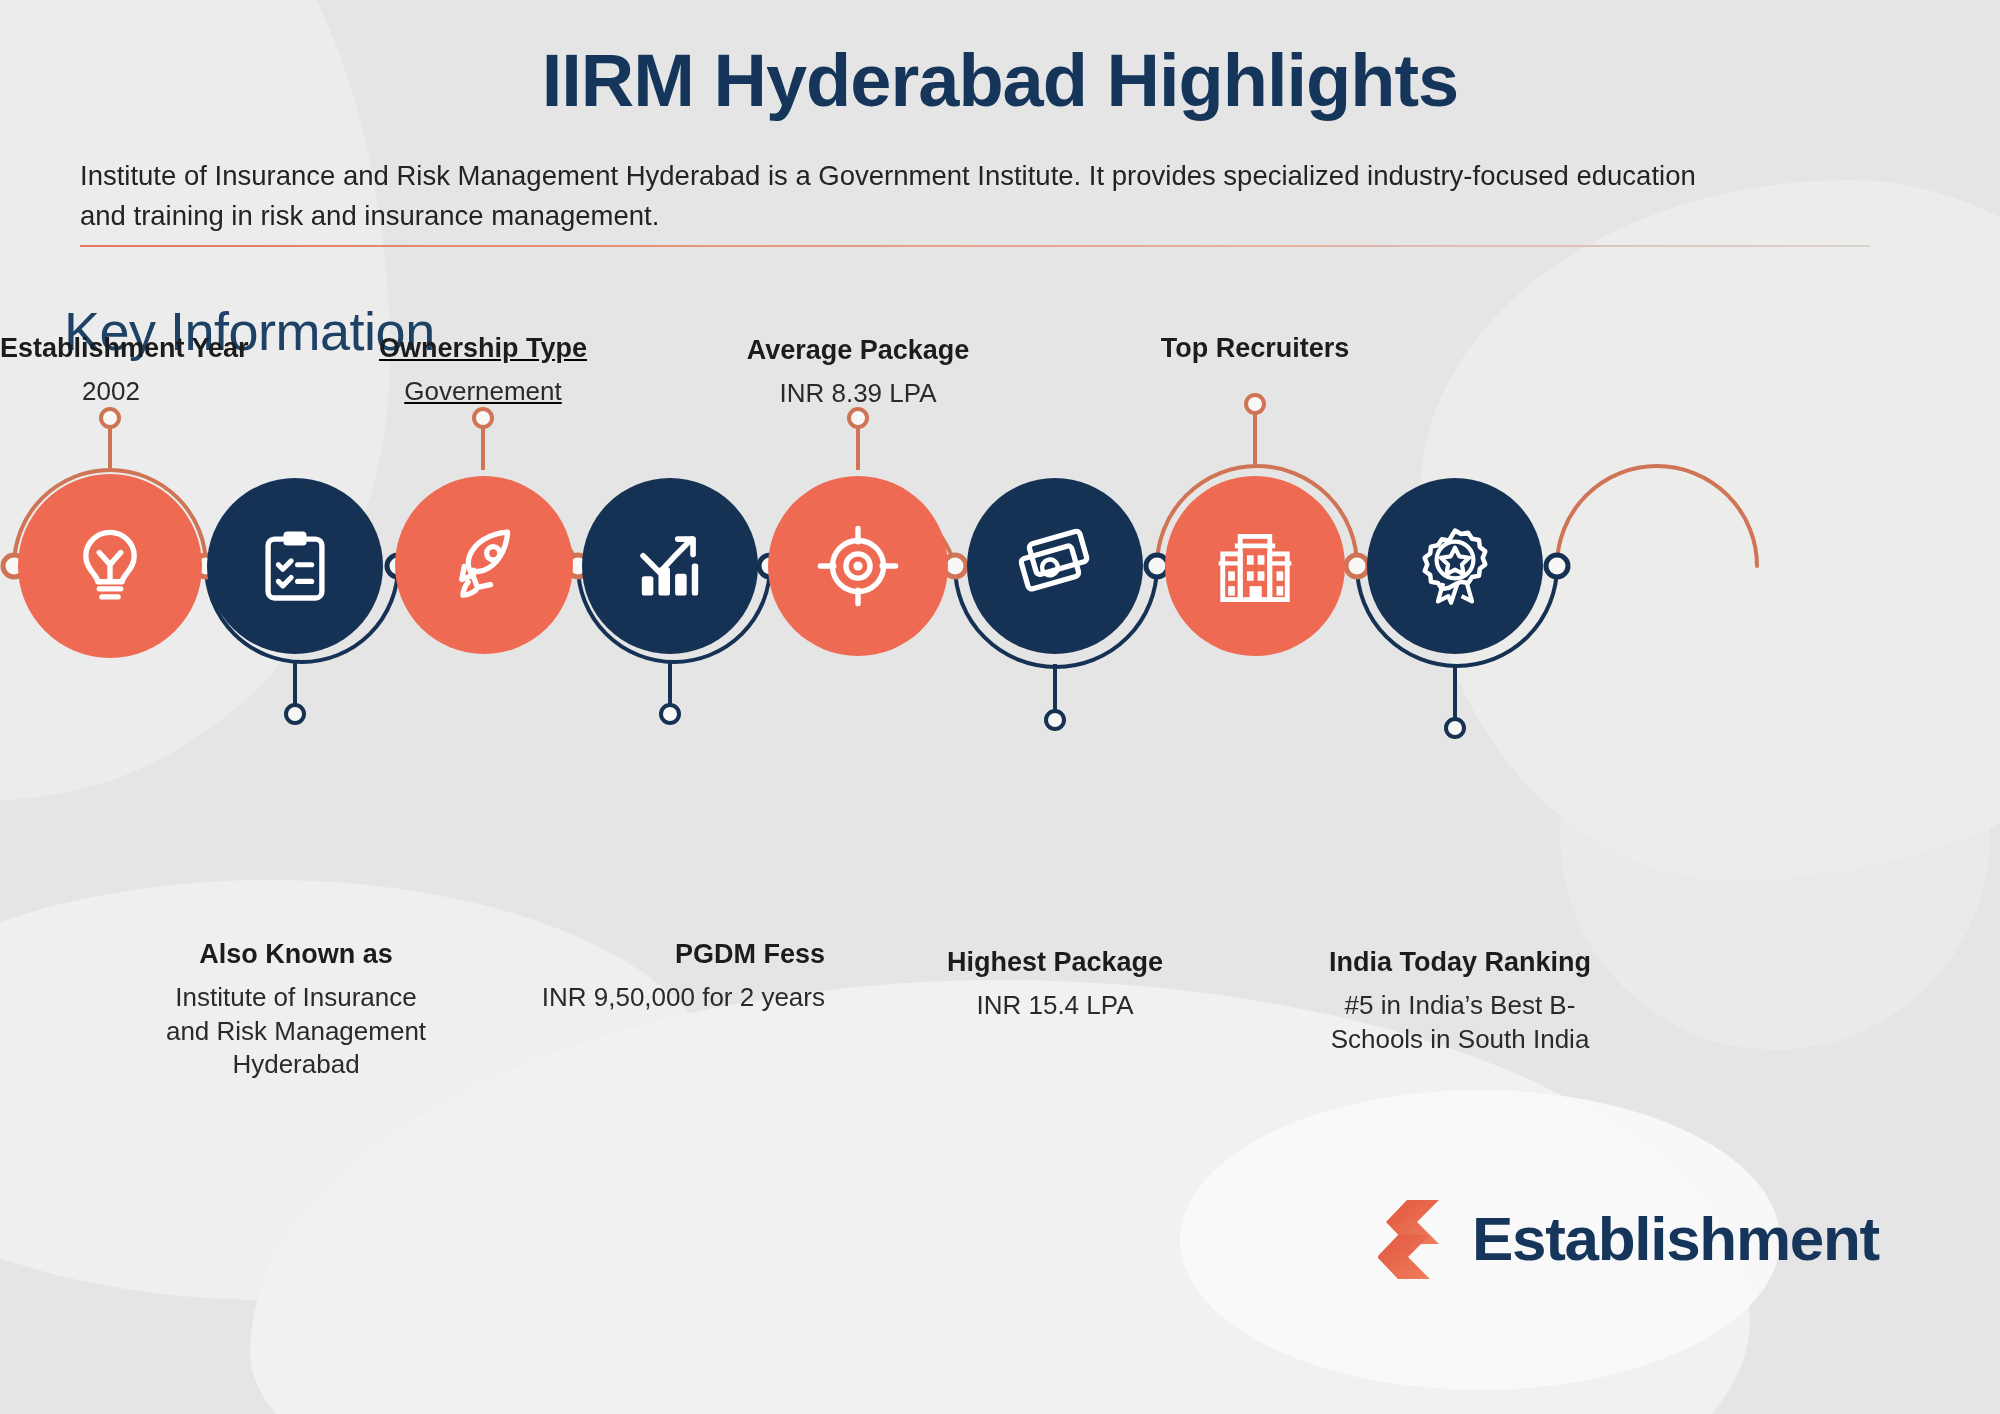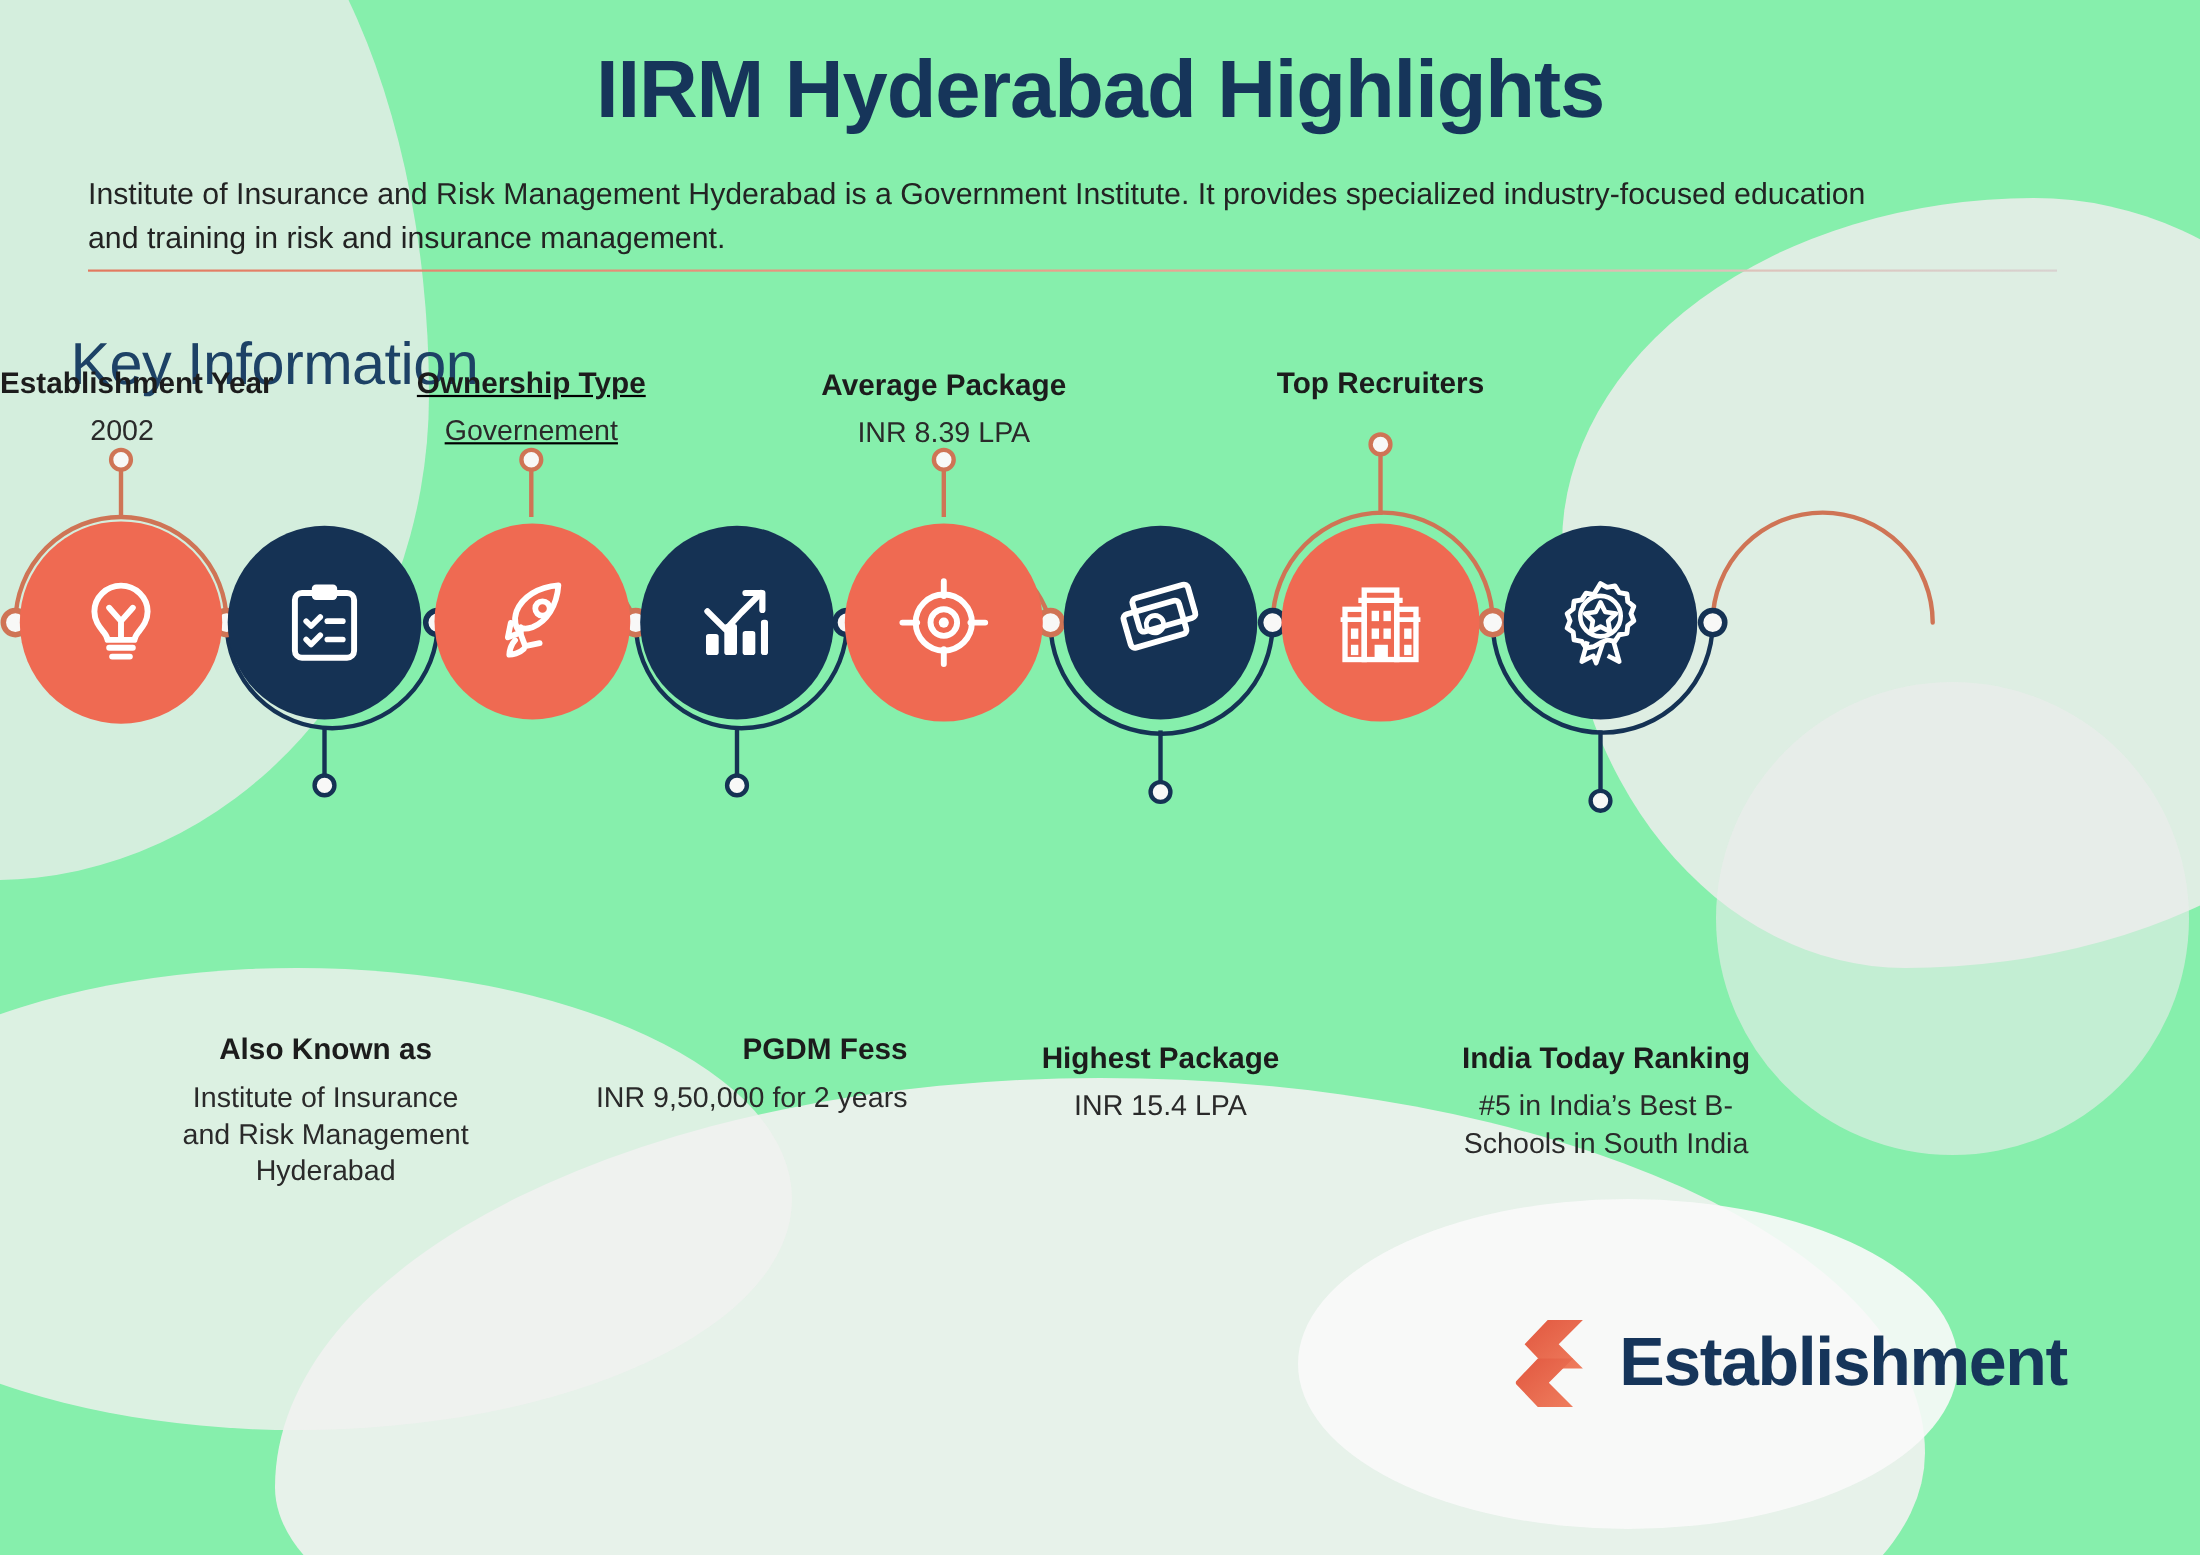--- a/index.html
+++ b/index.html
@@ -3,21 +3,21 @@
 <meta charset="utf-8">
 <style>
   * { margin:0; padding:0; box-sizing:border-box; }
   html,body { width:2000px; height:1414px; }
   body {
     font-family:"Liberation Sans", sans-serif;
     background:#f7f7f6;
     overflow:hidden;
     position:relative;
   }
-  #stage { position:relative; width:2000px; height:1414px; overflow:hidden; background:#86efac; }
+  #stage { position:relative; width:2000px; height:1414px; overflow:hidden; background:#e5e5e5; }
 
   
   .bg-layer { position:absolute; inset:0; pointer-events:none; }
   .blob { position:absolute; border-radius:50%; }
   .b1 { width:720px; height:980px; left:-330px; top:-180px; background:#eeeeee; opacity:.75; border-radius:60% 40% 55% 45% / 50% 55% 45% 50%; }
   .b2 { width:780px; height:700px; left:1420px; top:180px; background:#ededec; opacity:.85; border-radius:55% 45% 60% 40% / 45% 55% 45% 55%; }
   .b3 { width:1500px; height:620px; left:250px; top:980px; background:#f2f2f1; opacity:.9; border-radius:50% 50% 45% 55% / 60% 55% 45% 40%; }
   .b4 { width:900px; height:420px; left:-180px; top:880px; background:#f1f1f0; opacity:.8; border-radius:50%; }
   .b5 { width:600px; height:300px; left:1180px; top:1090px; background:#fafafa; opacity:.9; border-radius:50%; }
   .b6 { width:430px; height:430px; left:1560px; top:620px; background:#ededec; opacity:.6; border-radius:50%; }

